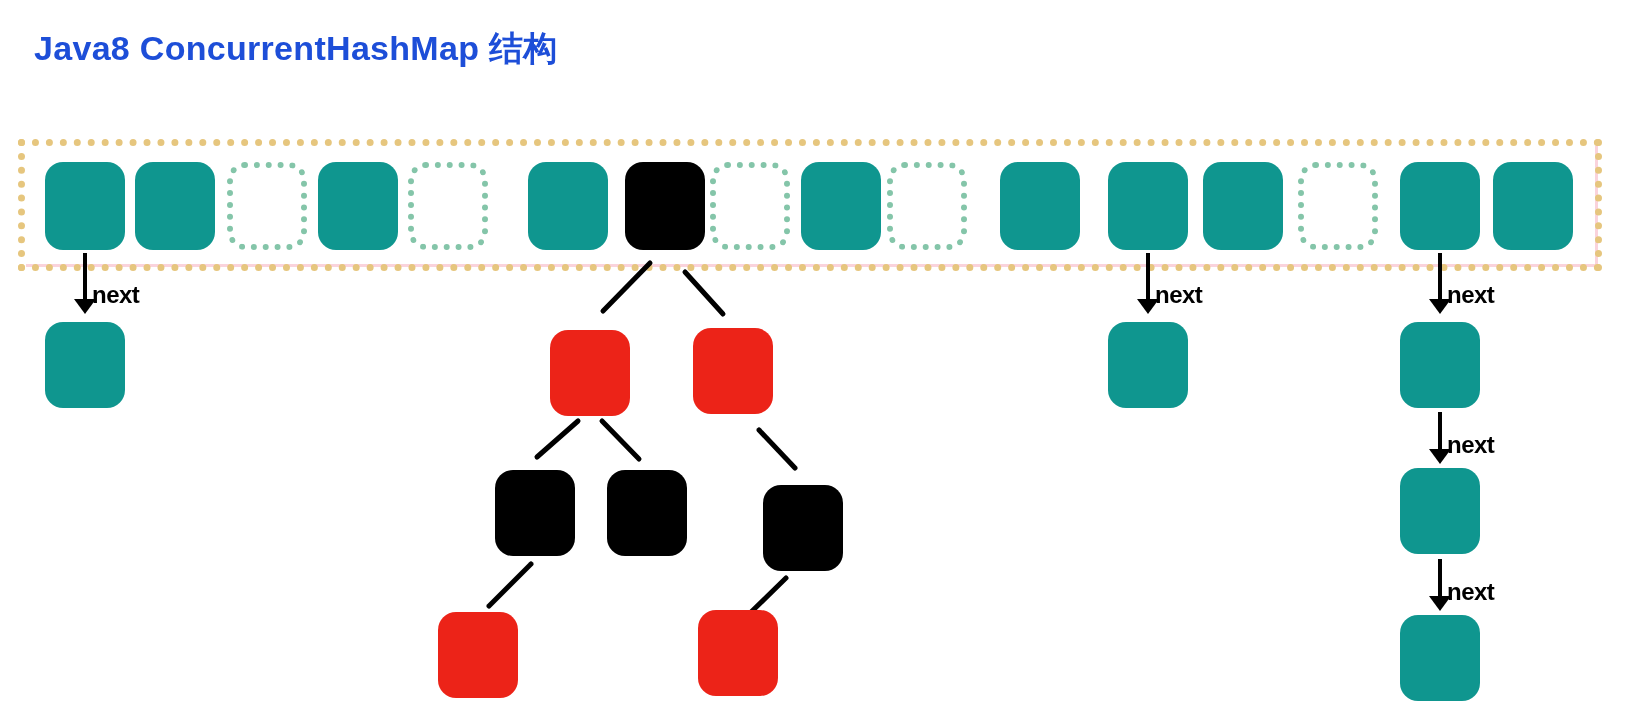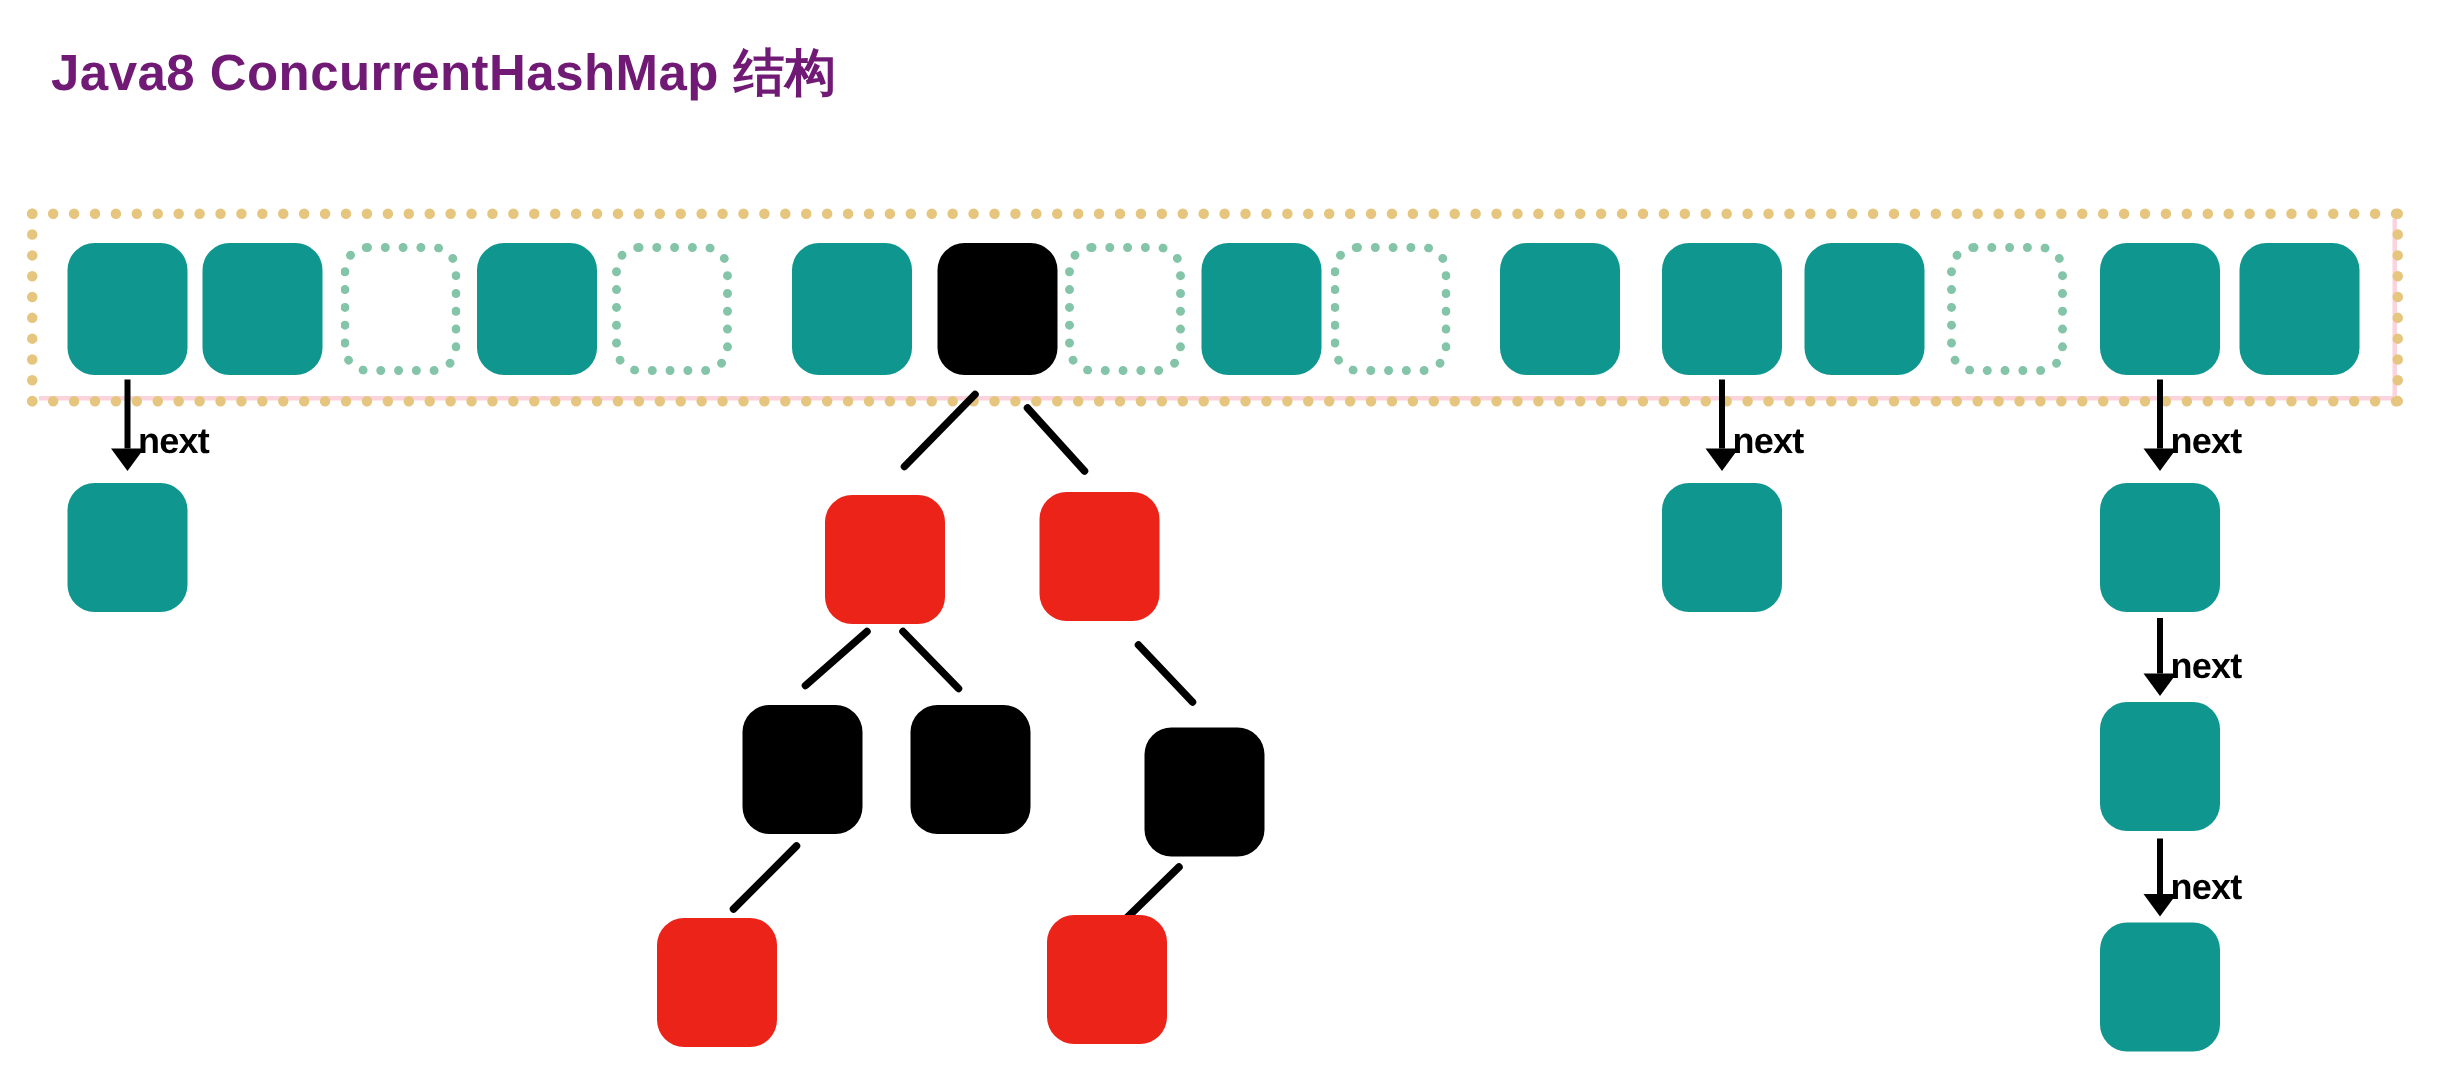--- a/index.html
+++ b/index.html
@@ -13,21 +13,21 @@
     background: #ffffff;
     overflow: hidden;
   }
 
   .title {
     position: absolute;
     left: 34px;
     top: 26px;
     font-size: 34px;
     font-weight: 700;
-    color: #701a75;
+    color: #1d4ed8;
     letter-spacing: 0.3px;
     white-space: nowrap;
   }
 
   .bucket-table {
     position: absolute;
     left: 18px;
     top: 139px;
     width: 1584px;
     height: 132px;

